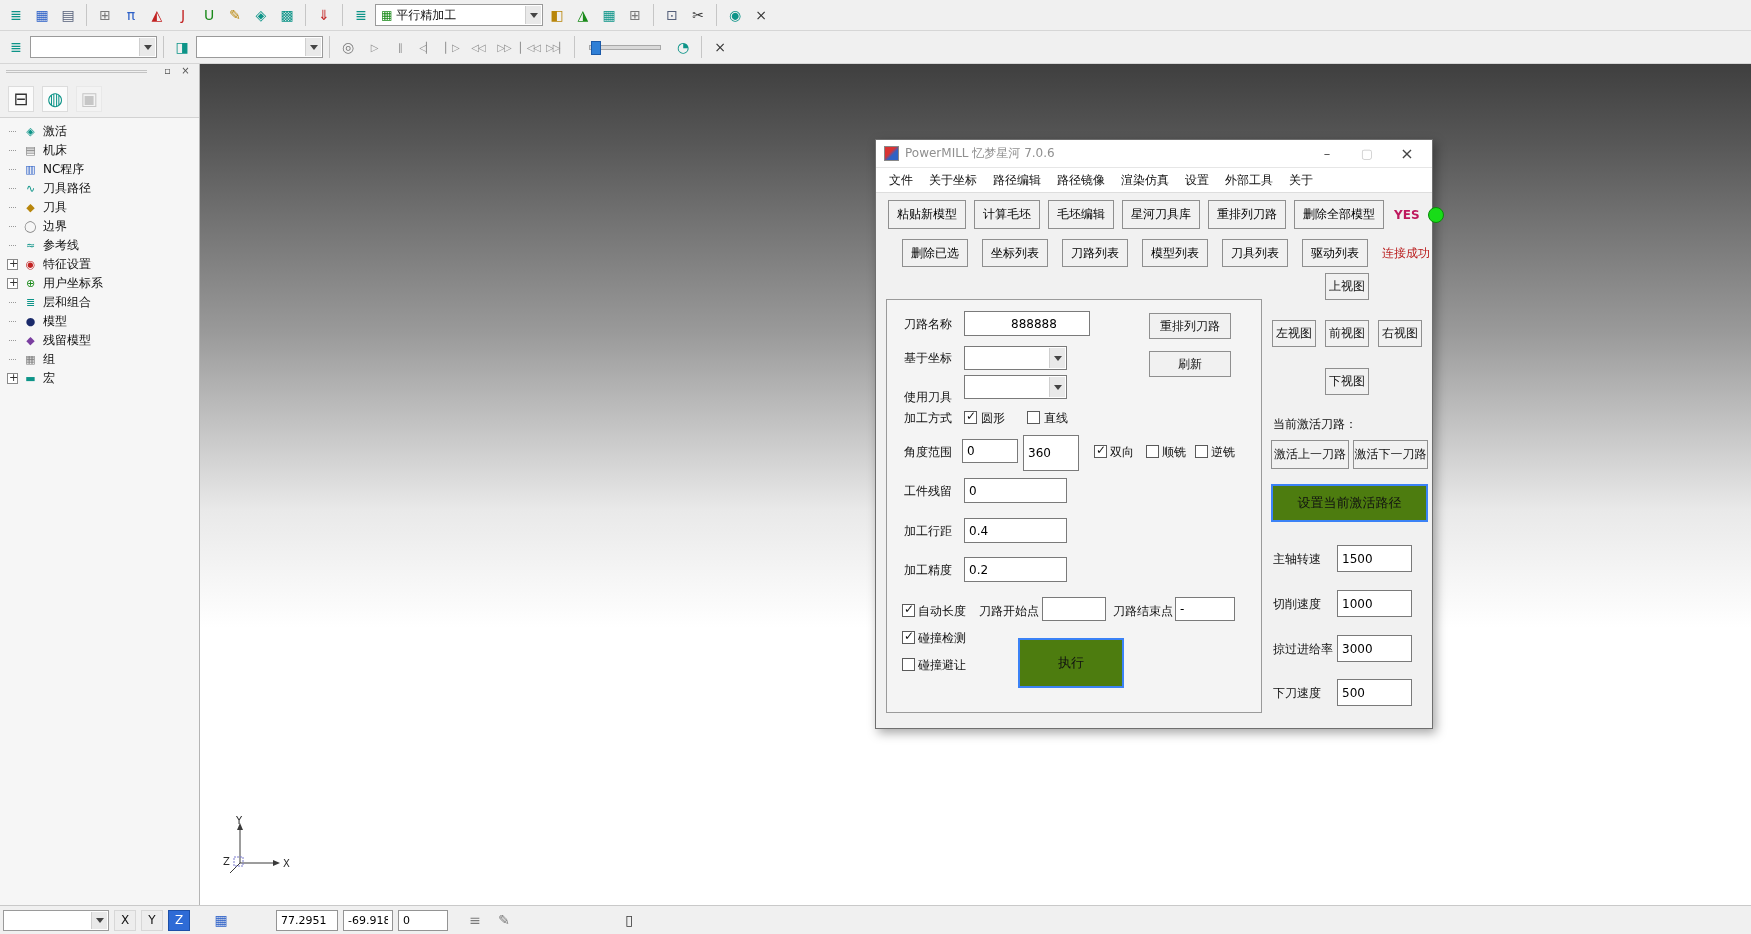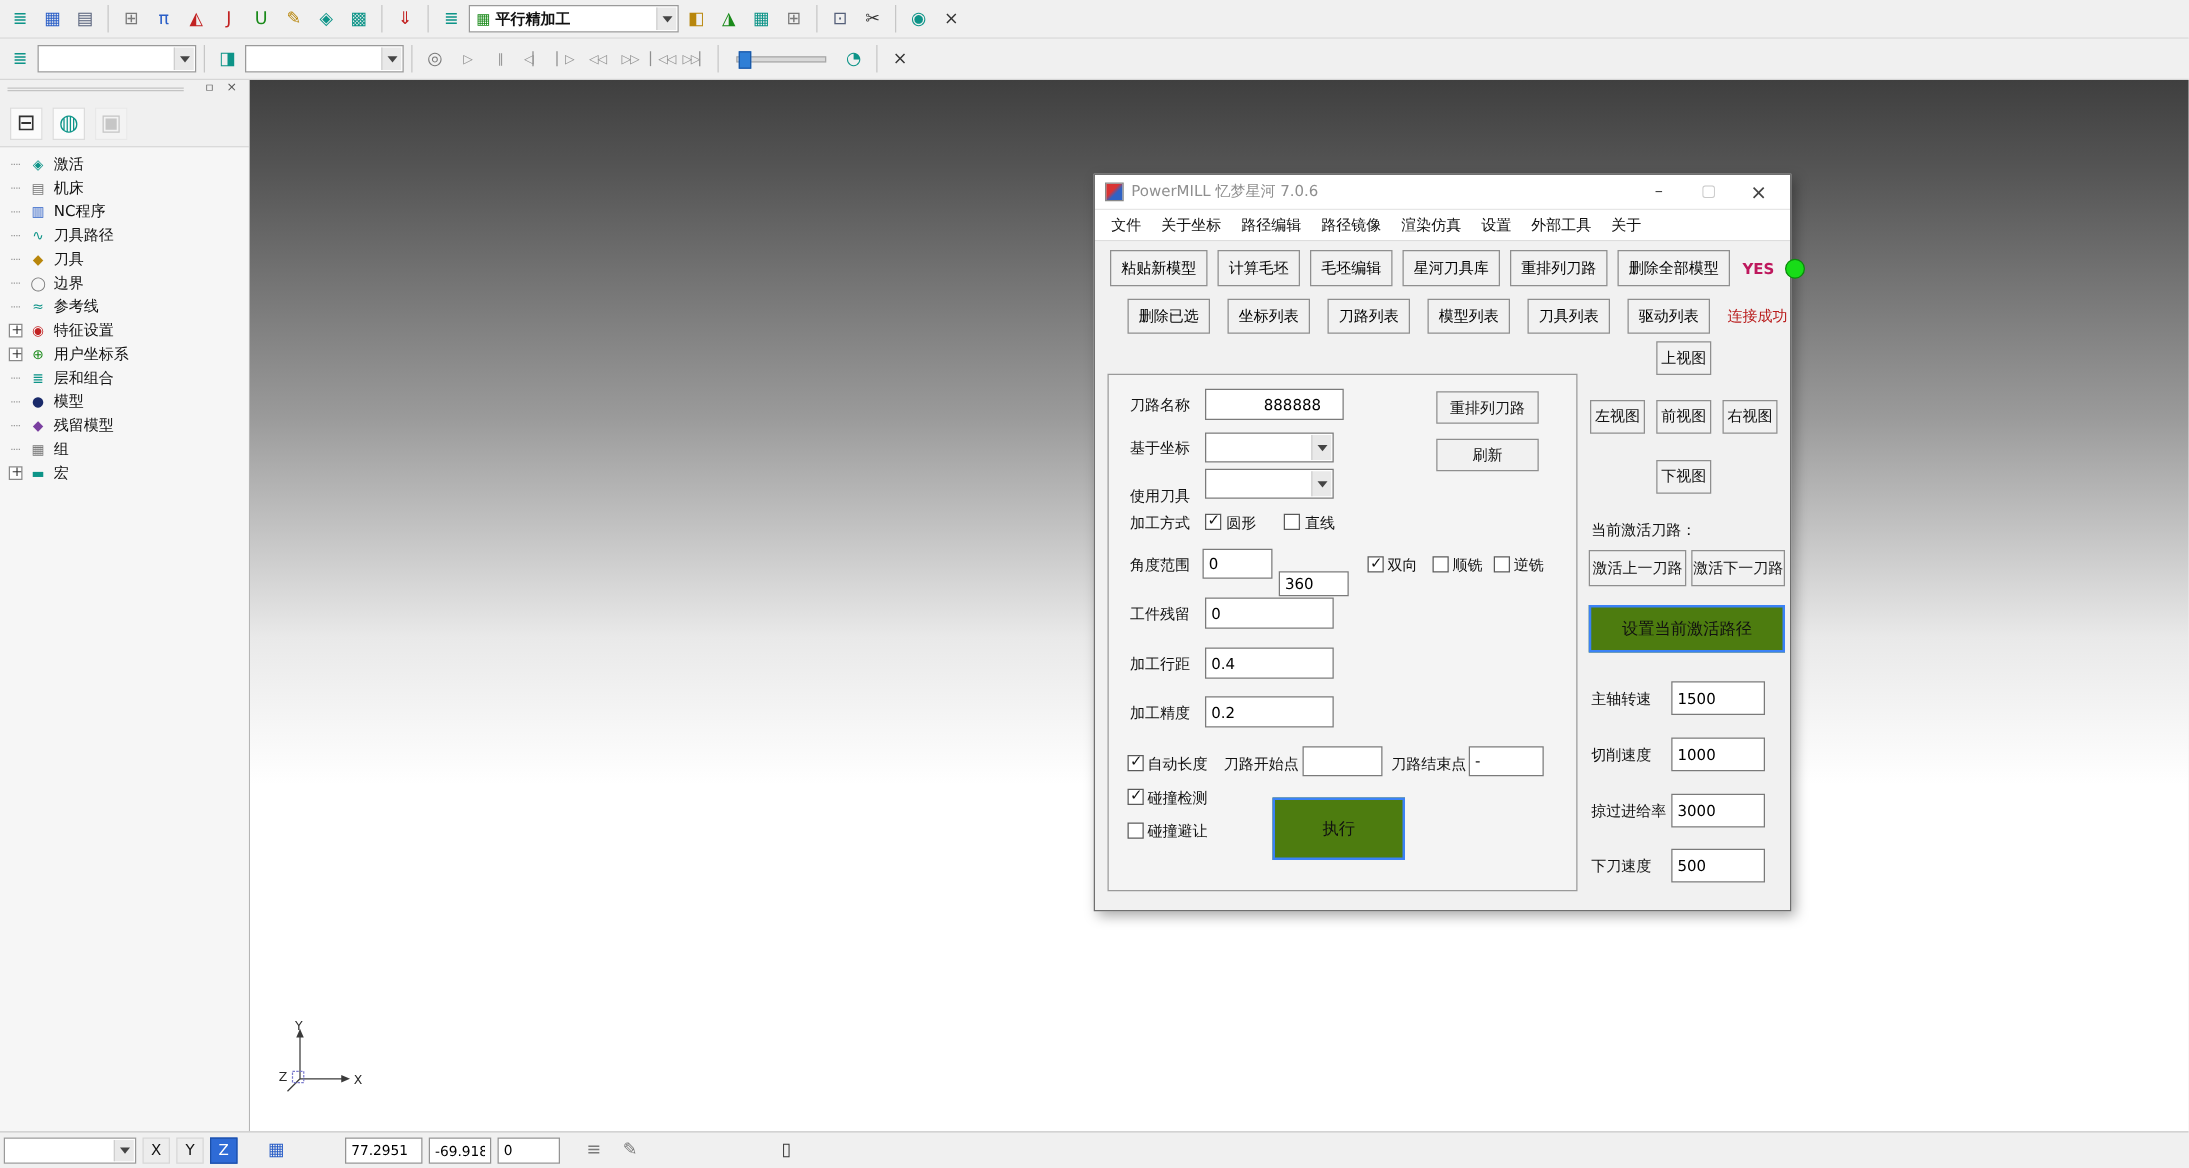--- a/index.html
+++ b/index.html
@@ -11,21 +11,21 @@
   .tb1 { height:31px; }
   .tb2 { height:33px; }
   .icon { width:24px; height:24px; display:flex; align-items:center; justify-content:center; font-size:14px; cursor:default; border:1px solid transparent; border-radius:2px; }
   .icon.sm { font-size:10px; letter-spacing:-1px; color:#8f8f8f; }
   .sep { width:1px; height:22px; background:#c6c6c6; margin:0 4px; }
   .i-teal{color:#0d9488} .i-blue{color:#2b5fc7} .i-slate{color:#55607a} .i-gray{color:#7a7a7a}
   .i-red{color:#c22222} .i-green{color:#1a8a1a} .i-gold{color:#b8860b} .i-dark{color:#333}
   .i-purple{color:#7a3fa0} .i-navy{color:#1a2a6a}
 
   .combo { height:22px; background:#fff; border:1px solid #9a9a9a; display:flex; align-items:center; position:relative; padding:0 20px 0 5px; }
-  .combo .ctext { font-size:12px; white-space:nowrap; overflow:hidden;font-weight:bold; }
+  .combo .ctext { font-size:12px; white-space:nowrap; overflow:hidden; }
   .combo .cicon { margin-right:4px; font-size:12px; }
   .combo .arr { position:absolute; right:1px; top:1px; bottom:1px; width:16px; background:#e9e9e9; border-left:1px solid #cfcfcf; display:flex; align-items:center; justify-content:center; }
   .caret { width:0; height:0; border-left:4px solid transparent; border-right:4px solid transparent; border-top:5px solid #444; }
   .strategy-combo { width:168px; }
   .sim-combo { width:127px; }
 
   .slider { width:72px; height:5px; background:#d9d9d9; border:1px solid #a8a8a8; position:relative; margin:0 8px; }
   .slider .handle { position:absolute; left:1px; top:-5px; width:10px; height:14px; background:#2f7fd6; border:1px solid #1c5aa8; }
 
   
@@ -307,21 +307,21 @@
     <span class="dbtn">刀路列表</span>
     <span class="dbtn">模型列表</span>
     <span class="dbtn">刀具列表</span>
     <span class="dbtn">驱动列表</span>
     <span class="connstatus">连接成功</span>
   </div>
 
 
   <div class="dpanel">
     <span class="flabel" style="left:17px; top:16px">刀路名称</span>
-    <input class="fin" style="left: 77px; top: 11px; width: 111px; height: 25px; padding-left: 46px;" value="888888">
+    <input class="fin" style="left: 77px; top: 11px; width: 126px; height: 25px; padding-left: 46px;" value="888888">
     <span class="pbtn" style="left:262px; top:13px; width:82px; height:26px">重排列刀路</span>
 
     <span class="flabel" style="left:17px; top:50px">基于坐标</span>
     <div class="fcombo" style="left:77px; top:46px; width:103px; height:24px">
       <span class="arr">
           <span class="caret"></span>
         </span>
     </div>
     <span class="pbtn" style="left:262px; top:51px; width:82px; height:26px">刷新</span>
 
@@ -333,21 +333,21 @@
     </div>
 
     <span class="flabel" style="left:17px; top:110px">加工方式</span>
     <span class="cb on" style="left:77px; top:111px"></span>
     <span class="flabel" style="left:94px; top:110px">圆形</span>
     <span class="cb" style="left:140px; top:111px"></span>
     <span class="flabel" style="left:157px; top:110px">直线</span>
 
     <span class="flabel" style="left:17px; top:144px">角度范围</span>
     <input class="fin" style="left: 75px; top: 139px; width: 56px; height: 24px;" value="0">
-    <input class="fin" style="left: 136px; top: 157px; width: 56px; height: 20px;" value="360">
+    <input class="fin" style="left: 136px; top: 135px; width: 56px; height: 36px;" value="360">
     <span class="cb on" style="left:207px; top:145px"></span>
     <span class="flabel" style="left:223px; top:144px">双向</span>
     <span class="cb" style="left:259px; top:145px"></span>
     <span class="flabel" style="left:275px; top:144px">顺铣</span>
     <span class="cb" style="left:308px; top:145px"></span>
     <span class="flabel" style="left:324px; top:144px">逆铣</span>
 
     <span class="flabel" style="left:17px; top:183px">工件残留</span>
     <input class="fin" style="left: 77px; top: 178px; width: 103px; height: 25px;" value="0">
 

